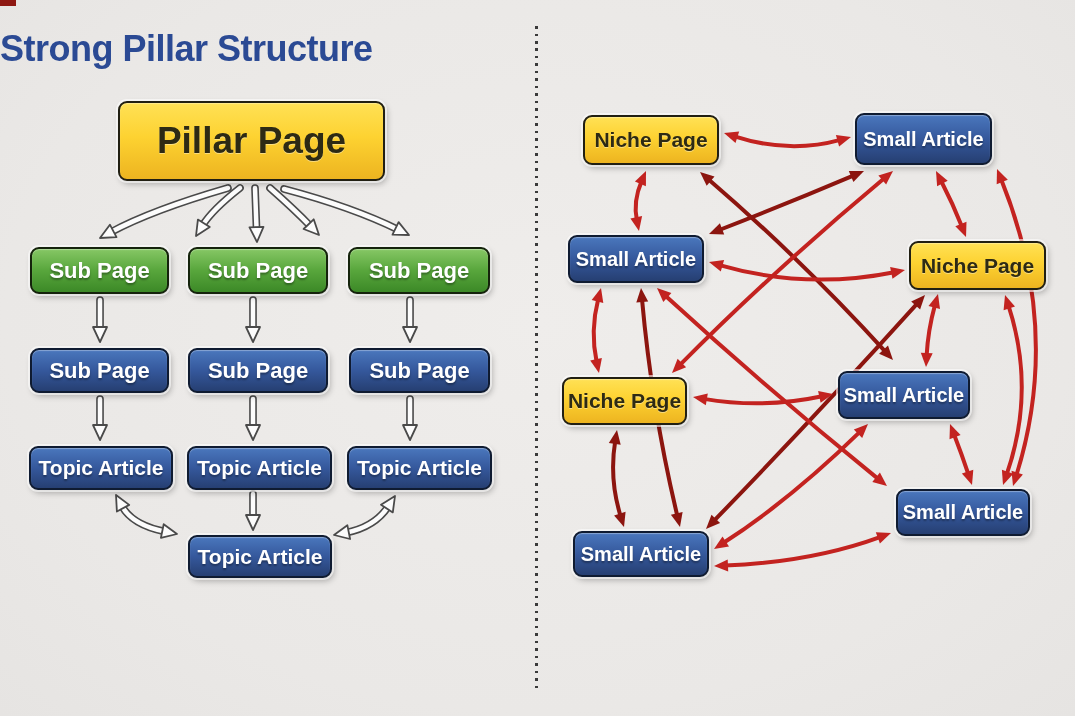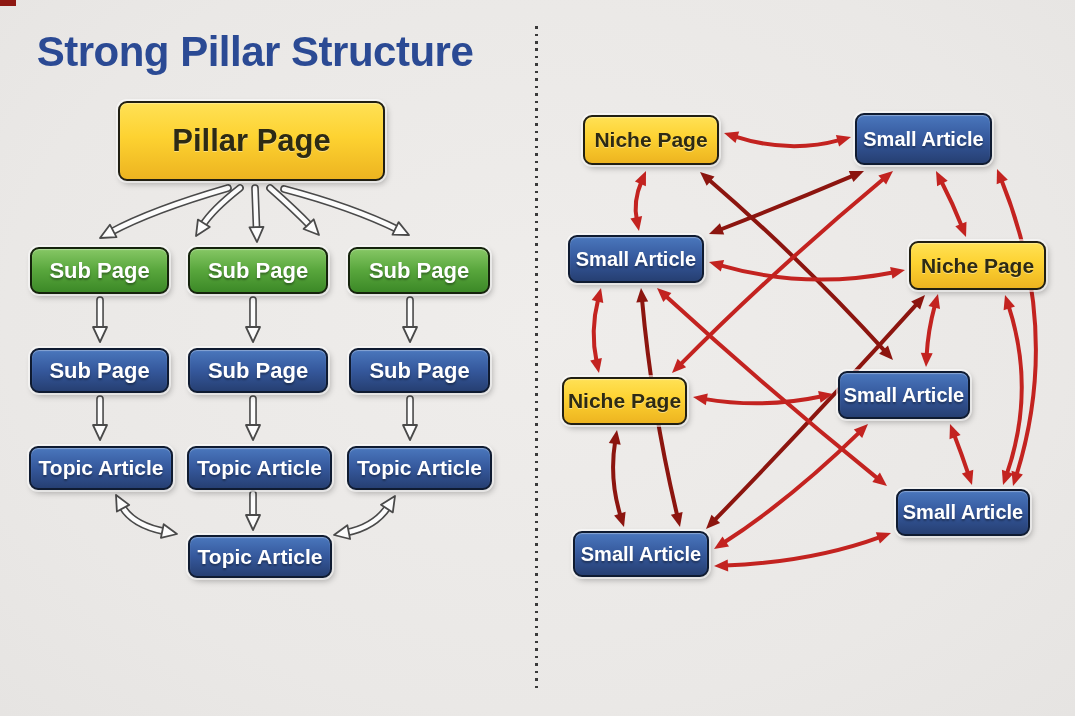--- a/index.html
+++ b/index.html
@@ -3,22 +3,22 @@
 <meta charset="utf-8">
 <style>
   html,body{margin:0;padding:0;}
   body{font-family:"Liberation Sans", sans-serif; background:#d8d8d8;}
   #stage{
     position:relative; width:1075px; height:716px; overflow:hidden;
     background:#eceae8;
     background-image:radial-gradient(ellipse at 50% 45%, #efedeb 0%, #eae8e6 70%, #e6e4e2 100%);
   }
   .panel-title{
-    position:absolute; top:28px; text-align:center;
-    font-size:42px; font-weight:bold; letter-spacing:-0.5px;
+    position:absolute; top:28px; 
+    font-size:36px; font-weight:bold; letter-spacing:-0.5px;
   }
   #left-title{left:0; width:510px;}
   #right-title{left:537px; width:510px;}
   #divider{
     position:absolute; top:26px; width:2.5px; height:662px;
     background:repeating-linear-gradient(180deg,#3a3a3a 0 2.5px, transparent 2.5px 7.5px);
   }
   #corner-mark{position:absolute; left:0; top:0; width:16px; height:6px;}
   #arrow-layer{position:absolute; left:0; top:0; width:1075px; height:716px;}
   .node{
@@ -217,21 +217,21 @@
         <polygon points="641.0,288.0 648.2,301.4 636.3,302.5" fill="#8c150f"></polygon>
       </g>
       <g>
         <path d="M 935.055917498353 304.59869700592935 Q 928 330 926.593727838165 356.0160349939474" fill="none" stroke="#c32320" stroke-width="4" stroke-linecap="round"></path>
         <polygon points="926.0,367.0 920.8,352.7 932.7,353.3" fill="#c32320"></polygon>
         <polygon points="938.0,294.0 940.0,309.1 928.5,305.9" fill="#c32320"></polygon>
       </g>
     </svg>
 
   <div id="node-layer">
-      <div class="node yellow" style="left: 118px; top: 101px; width: 263px; height: 76px; font-size: 31px;">Pillar Page</div>
+      <div class="node yellow" style="left: 118px; top: 101px; width: 263px; height: 76px; font-size: 37px;">Pillar Page</div>
       <div class="node green" style="left: 30px; top: 247px; width: 135px; height: 43px; font-size: 22px;">Sub Page</div>
       <div class="node green" style="left: 188px; top: 247px; width: 136px; height: 43px; font-size: 22px;">Sub Page</div>
       <div class="node green" style="left: 348px; top: 247px; width: 138px; height: 43px; font-size: 22px;">Sub Page</div>
       <div class="node blue" style="left: 30px; top: 348px; width: 135px; height: 41px; font-size: 22px;">Sub Page</div>
       <div class="node blue" style="left: 188px; top: 348px; width: 136px; height: 41px; font-size: 22px;">Sub Page</div>
       <div class="node blue" style="left: 349px; top: 348px; width: 137px; height: 41px; font-size: 22px;">Sub Page</div>
       <div class="node blue" style="left: 29px; top: 446px; width: 140px; height: 40px; font-size: 21px;">Topic Article</div>
       <div class="node blue" style="left: 187px; top: 446px; width: 141px; height: 40px; font-size: 21px;">Topic Article</div>
       <div class="node blue" style="left: 347px; top: 446px; width: 141px; height: 40px; font-size: 21px;">Topic Article</div>
       <div class="node blue" style="left: 188px; top: 535px; width: 140px; height: 39px; font-size: 21px;">Topic Article</div>

